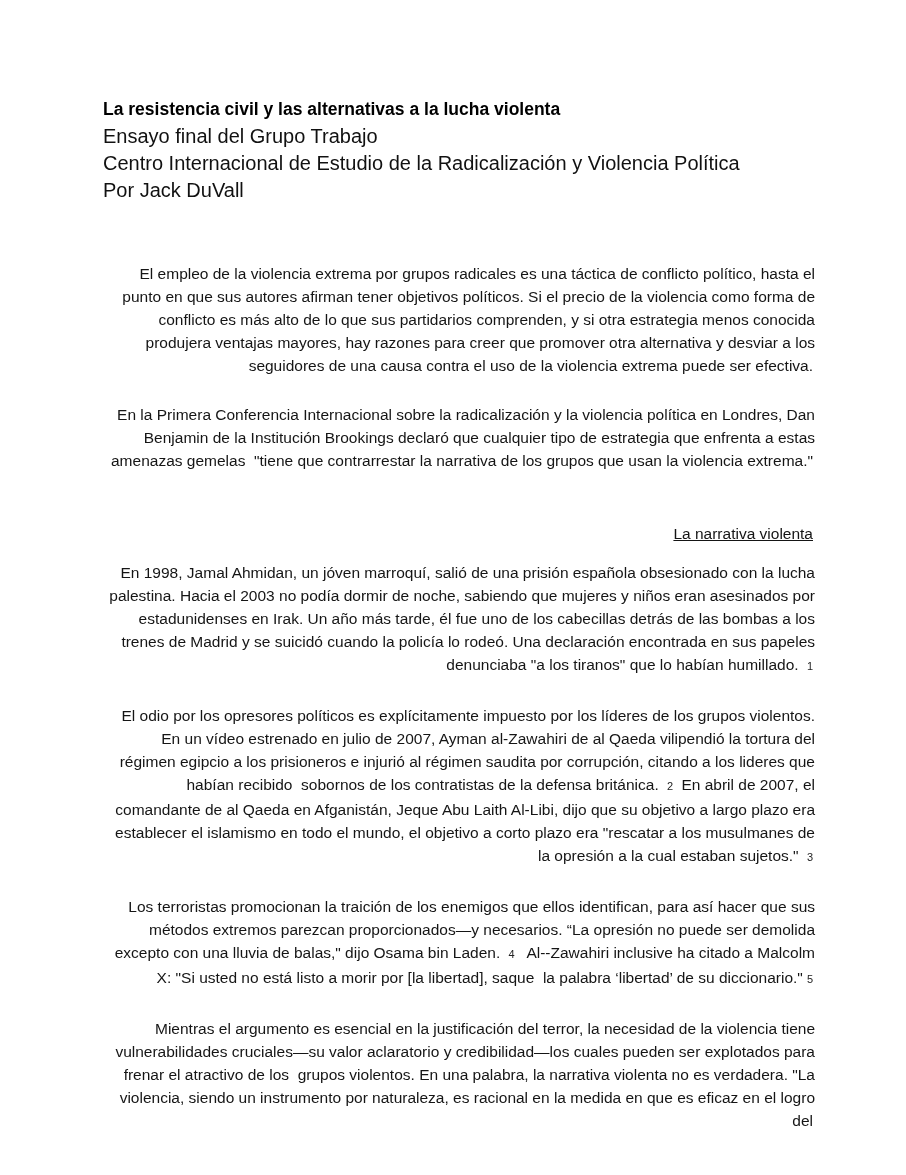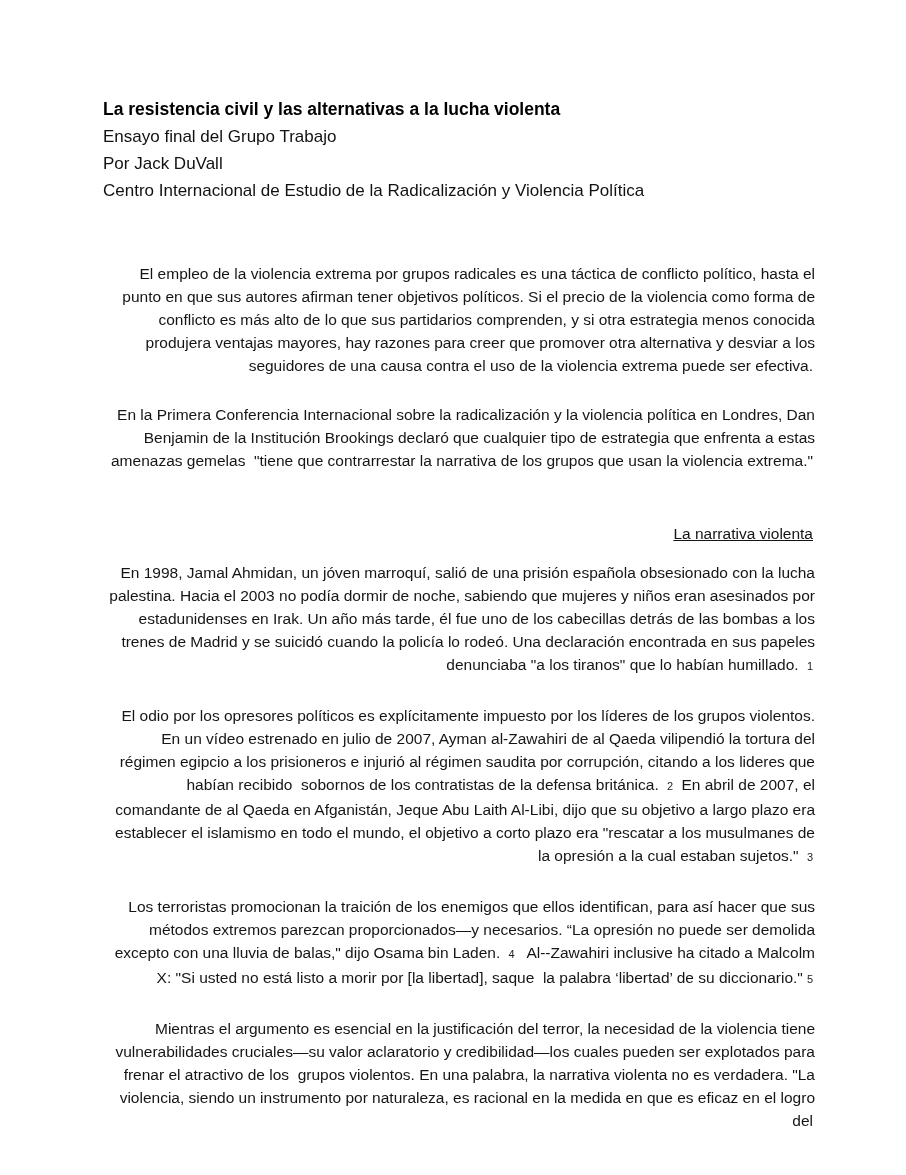--- a/index.html
+++ b/index.html
@@ -22,21 +22,21 @@
     color: #1a1a1a;
   }
   .doc-header { margin-bottom: 42px; }
   .doc-title {
     font-size: 17.5px;
     font-weight: bold;
     line-height: 23px;
     color: #000000;
   }
   .doc-header-line {
-    font-size: 17px;
+    font-size: 20px;
     font-weight: normal;
     line-height: 23px;
     color: #111111;
   }
   .doc-body p {
     font-size: 15.5px;
     line-height: 23px;
     margin: 10px 0 22px 0;
     white-space: pre-wrap;
     color: #151515;
@@ -53,22 +53,22 @@
   }
 </style>
 </head>
 <body>
 
 <div class="page">
   <div class="content">
     <div class="doc-header">
       <div class="doc-title">La resistencia civil y las alternativas a la lucha violenta</div>
       <div class="doc-header-line">Ensayo final del Grupo Trabajo</div>
+      <div class="doc-header-line">Centro Internacional de Estudio de la Radicalización y Violencia Política</div>
       <div class="doc-header-line">Por Jack DuVall</div>
-      <div class="doc-header-line">Centro Internacional de Estudio de la Radicalización y Violencia Política</div>
     </div>
     <div class="doc-body">
         <p class="paragraph"><span>El empleo de la violencia extrema por grupos radicales es una táctica de conflicto político, hasta el punto en que sus autores afirman tener objetivos políticos. Si el precio de la violencia como forma de conflicto es más alto de lo que sus partidarios comprenden, y si otra estrategia menos conocida produjera ventajas mayores, hay razones para creer que promover otra alternativa y desviar a los seguidores de una causa contra el uso de la violencia extrema puede ser efectiva.</span></p>
         <p class="paragraph"><span>En la Primera Conferencia Internacional sobre la radicalización y la violencia política en Londres, Dan Benjamin de la Institución Brookings declaró que cualquier tipo de estrategia que enfrenta a estas amenazas gemelas  "tiene que contrarrestar la narrativa de los grupos que usan la violencia extrema."</span></p>
         <p class="heading"><span>La narrativa violenta</span></p>
         <p class="paragraph"><span>En 1998, Jamal Ahmidan, un jóven marroquí, salió de una prisión española obsesionado con la lucha palestina. Hacia el 2003 no podía dormir de noche, sabiendo que mujeres y niños eran asesinados por estadunidenses en Irak. Un año más tarde, él fue uno de los cabecillas detrás de las bombas a los trenes de Madrid y se suicidó cuando la policía lo rodeó. Una declaración encontrada en sus papeles denunciaba "a los tiranos" que lo habían humillado. </span><span class="footnote-ref">1</span></p>
         <p class="paragraph"><span>El odio por los opresores políticos es explícitamente impuesto por los líderes de los grupos violentos. En un vídeo estrenado en julio de 2007, Ayman al-Zawahiri de al Qaeda vilipendió la tortura del régimen egipcio a los prisioneros e injurió al régimen saudita por corrupción, citando a los lideres que habían recibido  sobornos de los contratistas de la defensa británica. </span><span class="footnote-ref">2</span><span> En abril de 2007, el comandante de al Qaeda en Afganistán, Jeque Abu Laith Al-Libi, dijo que su objetivo a largo plazo era establecer el islamismo en todo el mundo, el objetivo a corto plazo era "rescatar a los musulmanes de la opresión a la cual estaban sujetos." </span><span class="footnote-ref">3</span></p>
         <p class="paragraph"><span>Los terroristas promocionan la traición de los enemigos que ellos identifican, para así hacer que sus métodos extremos parezcan proporcionados—y necesarios. “La opresión no puede ser demolida excepto con una lluvia de balas," dijo Osama bin Laden. </span><span class="footnote-ref">4</span><span>  Al--Zawahiri inclusive ha citado a Malcolm X: "Si usted no está listo a morir por [la libertad], saque  la palabra ‘libertad’ de su diccionario."</span><span class="footnote-ref">5</span></p>
         <p class="paragraph"><span>Mientras el argumento es esencial en la justificación del terror, la necesidad de la violencia tiene vulnerabilidades cruciales—su valor aclaratorio y credibilidad—los cuales pueden ser explotados para frenar el atractivo de los  grupos violentos. En una palabra, la narrativa violenta no es verdadera. "La violencia, siendo un instrumento por naturaleza, es racional en la medida en que es eficaz en el logro del</span></p>
       </div>

